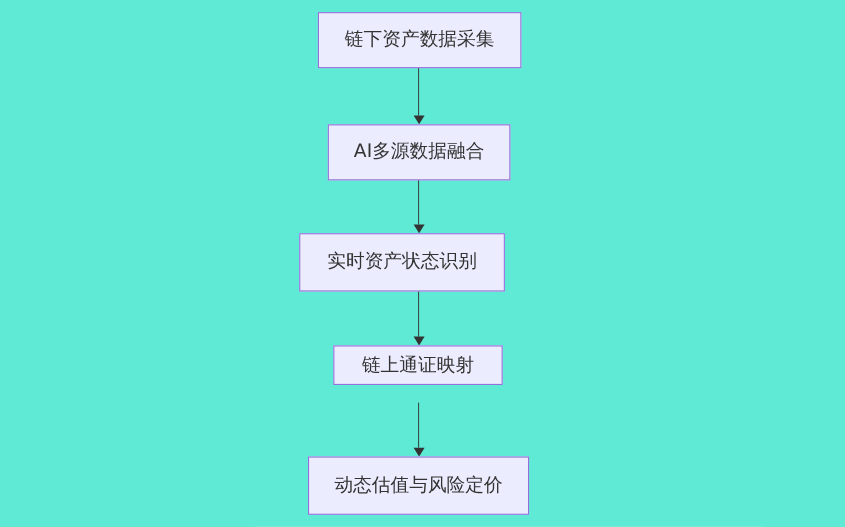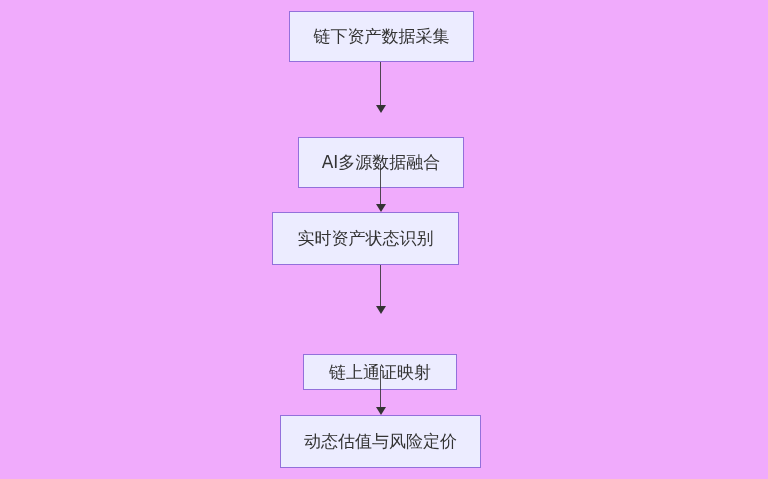--- a/index.html
+++ b/index.html
@@ -5,41 +5,41 @@
   html, body {
     margin: 0;
     padding: 0;
     background: #ffffff;
     font-family: "DejaVu Sans", "Liberation Sans", sans-serif;
   }
   .canvas {
     position: relative;
     width: 768px;
     height: 479px;
-    background: #f0abfc;
+    background: #5eead4;
     overflow: hidden;
   }
   .node {
     position: absolute;
     box-sizing: border-box;
     background: #ECECFF;
     border: 1px solid #9370DB;
     color: #333333;
     font-size: 17px;
     line-height: 1;
     display: flex;
     align-items: center;
     justify-content: center;
     text-align: center;
     white-space: nowrap;
   }
   .node-1 { left: 289px; top: 11px;  width: 185px; height: 51px; }
-  .node-2 { left: 298px; top: 113px; width: 166px; height: 51px; margin-top: 24px; }
+  .node-2 { left: 298px; top: 113px; width: 166px; height: 51px; }
   .node-3 { left: 272px; top: 212px; width: 187px; height: 53px; }
-  .node-4 { left: 303px; top: 314px; width: 154px; height: 36px; margin-top: 40px; }
+  .node-4 { left: 303px; top: 314px; width: 154px; height: 36px; }
   .node-5 { left: 280px; top: 415px; width: 201px; height: 53px; }
 
   .edge {
     position: absolute;
     left: 375px;          
     width: 11px;
     display: flex;
     flex-direction: column;
     align-items: center;
   }

